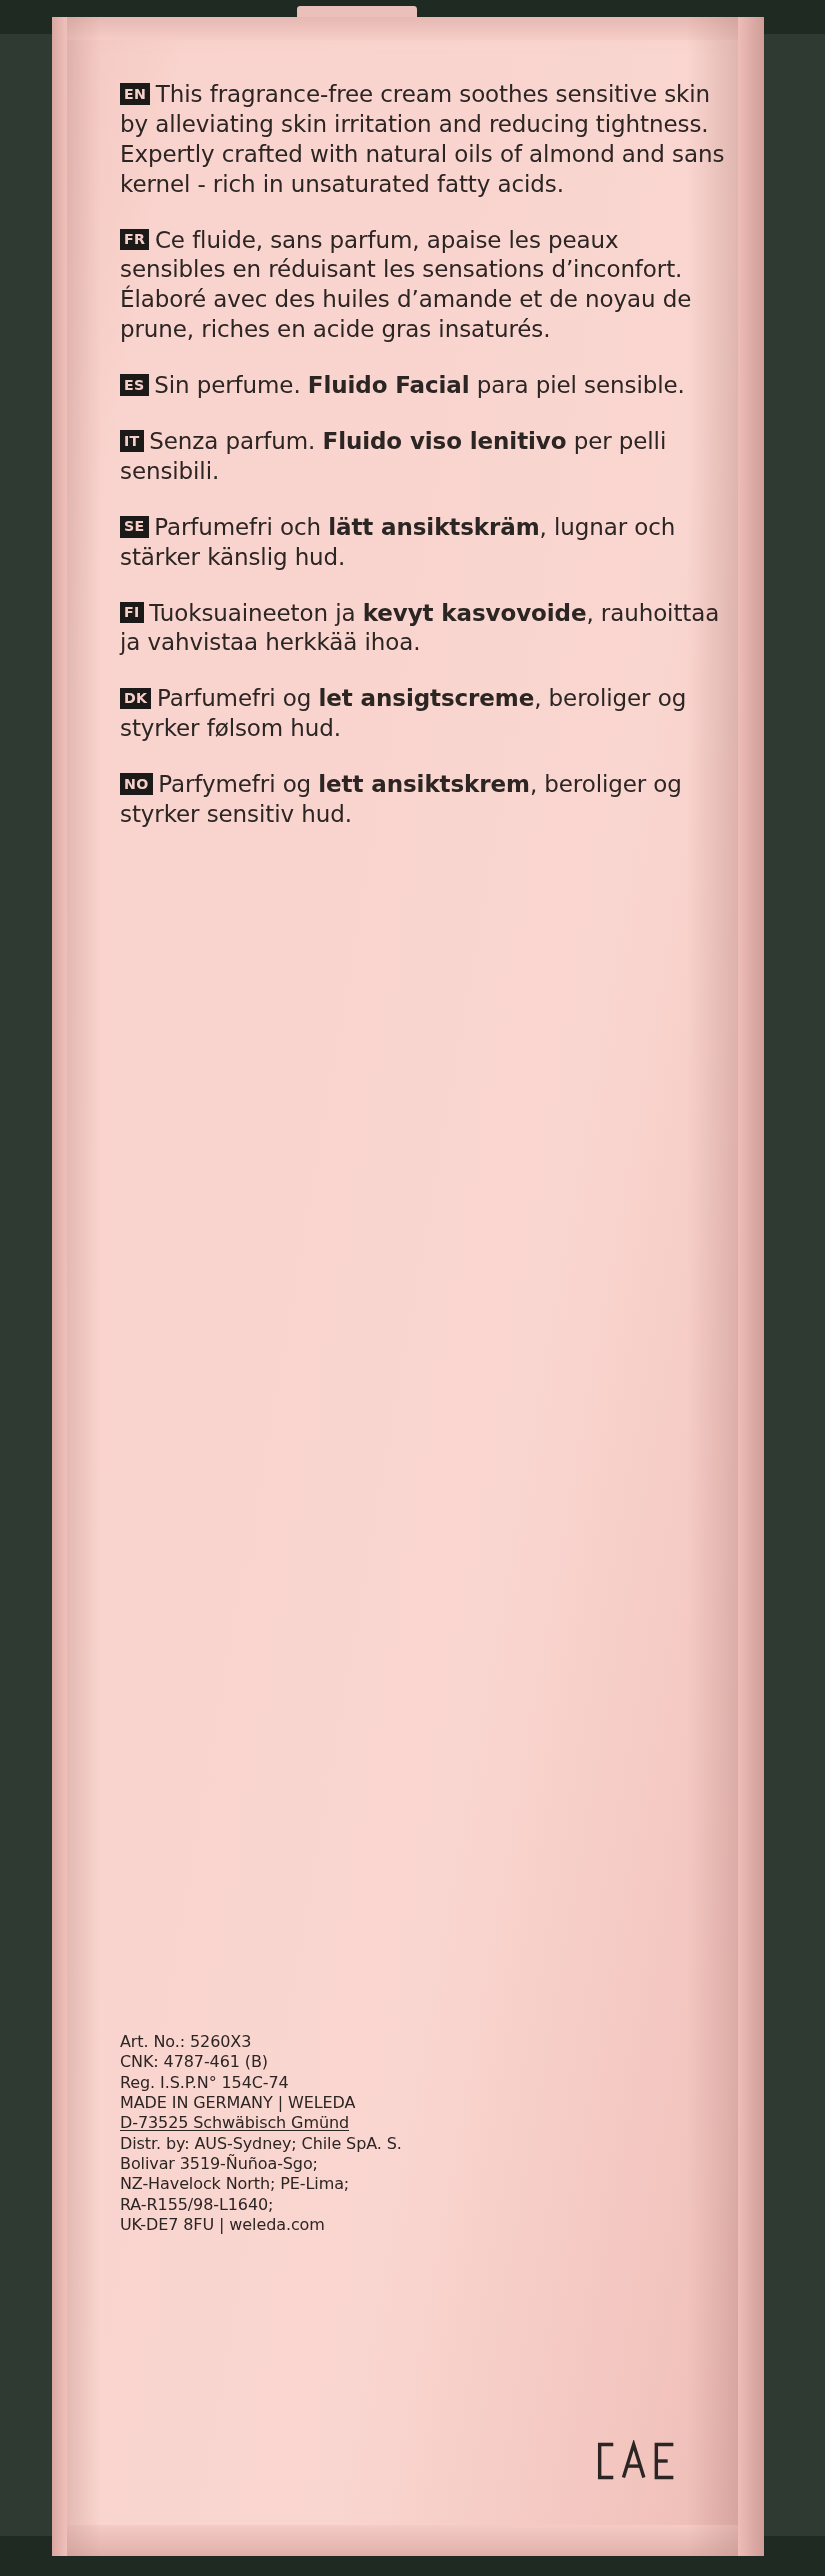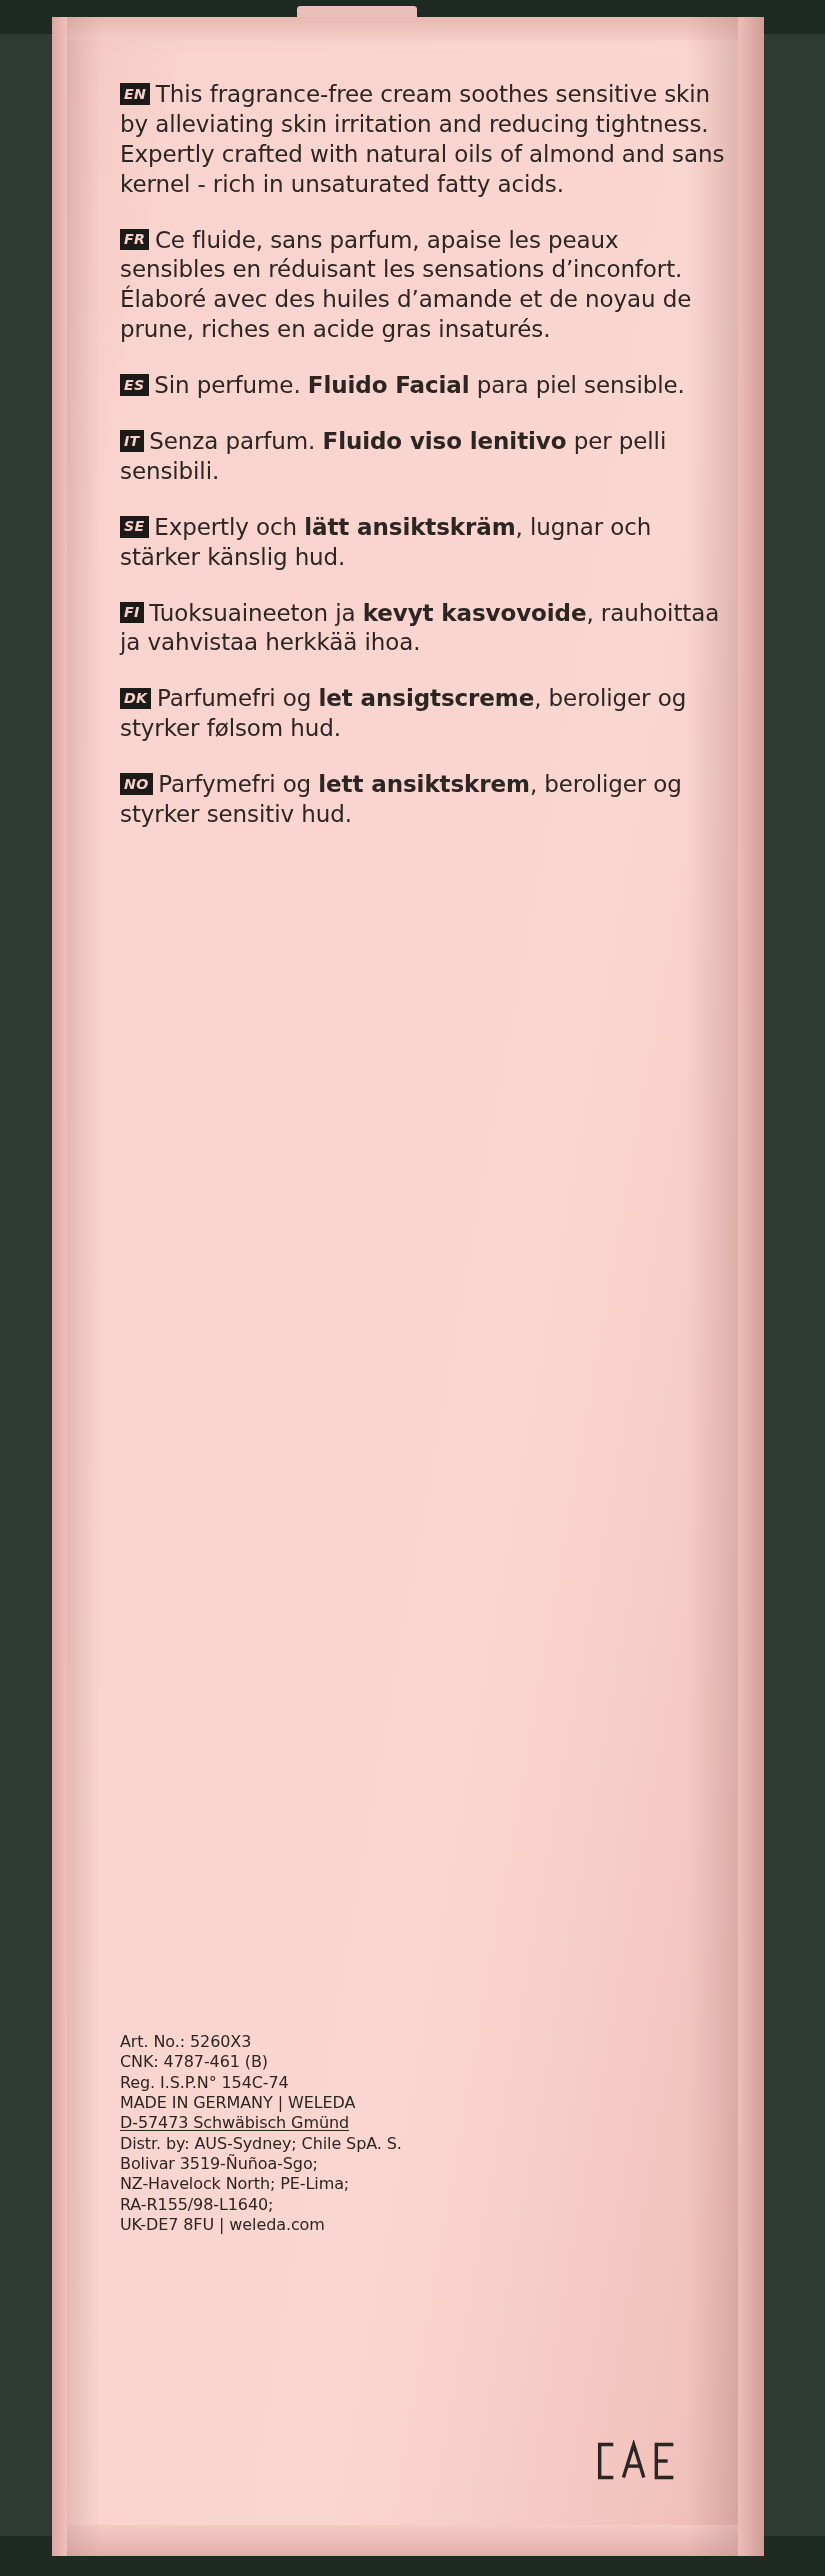--- a/index.html
+++ b/index.html
@@ -97,21 +97,20 @@
     background: #1c1a19;
     color: #f7cfc9;
     font-size: 14.2px;
     font-weight: 700;
     line-height: 1;
     padding: 3.4px 4px 4px 4px;
     margin-right: 5.7px;
     vertical-align: 3.4px;
     letter-spacing: 0.3px;
     font-family: "DejaVu Sans", sans-serif;
-    font-style: italic;
   }
 
   .bold { font-weight: 700; }
 
   
   .legal {
     position: absolute;
     left: 68px;
     top: 2015px;
     width: 615px;
@@ -174,21 +173,21 @@
 
       <p class="para">
         <span class="lang-tag">ES</span><span>Sin perfume. </span><span class="bold">Fluido Facial</span><span> para piel sensible.</span>
       </p>
 
       <p class="para">
         <span class="lang-tag">IT</span><span>Senza parfum. </span><span class="bold">Fluido viso lenitivo</span><span> per pelli sensibili.</span>
       </p>
 
       <p class="para">
-        <span class="lang-tag">SE</span><span>Expertly och </span><span class="bold">lätt ansiktskräm</span><span>, lugnar och stärker känslig hud.</span>
+        <span class="lang-tag">SE</span><span>Parfumefri och </span><span class="bold">lätt ansiktskräm</span><span>, lugnar och stärker känslig hud.</span>
       </p>
 
       <p class="para">
         <span class="lang-tag">FI</span><span>Tuoksuaineeton ja </span><span class="bold">kevyt kasvovoide</span><span>, rauhoittaa ja vahvistaa herkkää ihoa.</span>
       </p>
 
       <p class="para">
         <span class="lang-tag">DK</span><span>Parfumefri og </span><span class="bold">let ansigtscreme</span><span>, beroliger og styrker følsom hud.</span>
       </p>
 
@@ -196,21 +195,21 @@
         <span class="lang-tag">NO</span><span>Parfymefri og </span><span class="bold">lett ansiktskrem</span><span>, beroliger og styrker sensitiv hud.</span>
       </p>
 
     </div>
 
     <div class="legal">
       <div class="line">Art. No.: 5260X3</div>
       <div class="line">CNK: 4787-461 (B)</div>
       <div class="line">Reg. I.S.P.N° 154C-74</div>
       <div class="line">MADE IN GERMANY | WELEDA</div>
-      <div class="line underline">D-57473 Schwäbisch Gmünd</div>
+      <div class="line underline">D-73525 Schwäbisch Gmünd</div>
       <div class="line">Distr. by: AUS-Sydney; Chile SpA. S.</div>
       <div class="line">Bolivar 3519-Ñuñoa-Sgo;</div>
       <div class="line">NZ-Havelock North; PE-Lima;</div>
       <div class="line">RA-R155/98-L1640;</div>
       <div class="line">UK-DE7 8FU | weleda.com</div>
     </div>
 
     <div class="eac">
       <svg viewBox="0 0 150 74" width="85" height="42" aria-hidden="true">
         <g fill="none" stroke="#2b2523" stroke-width="6">

